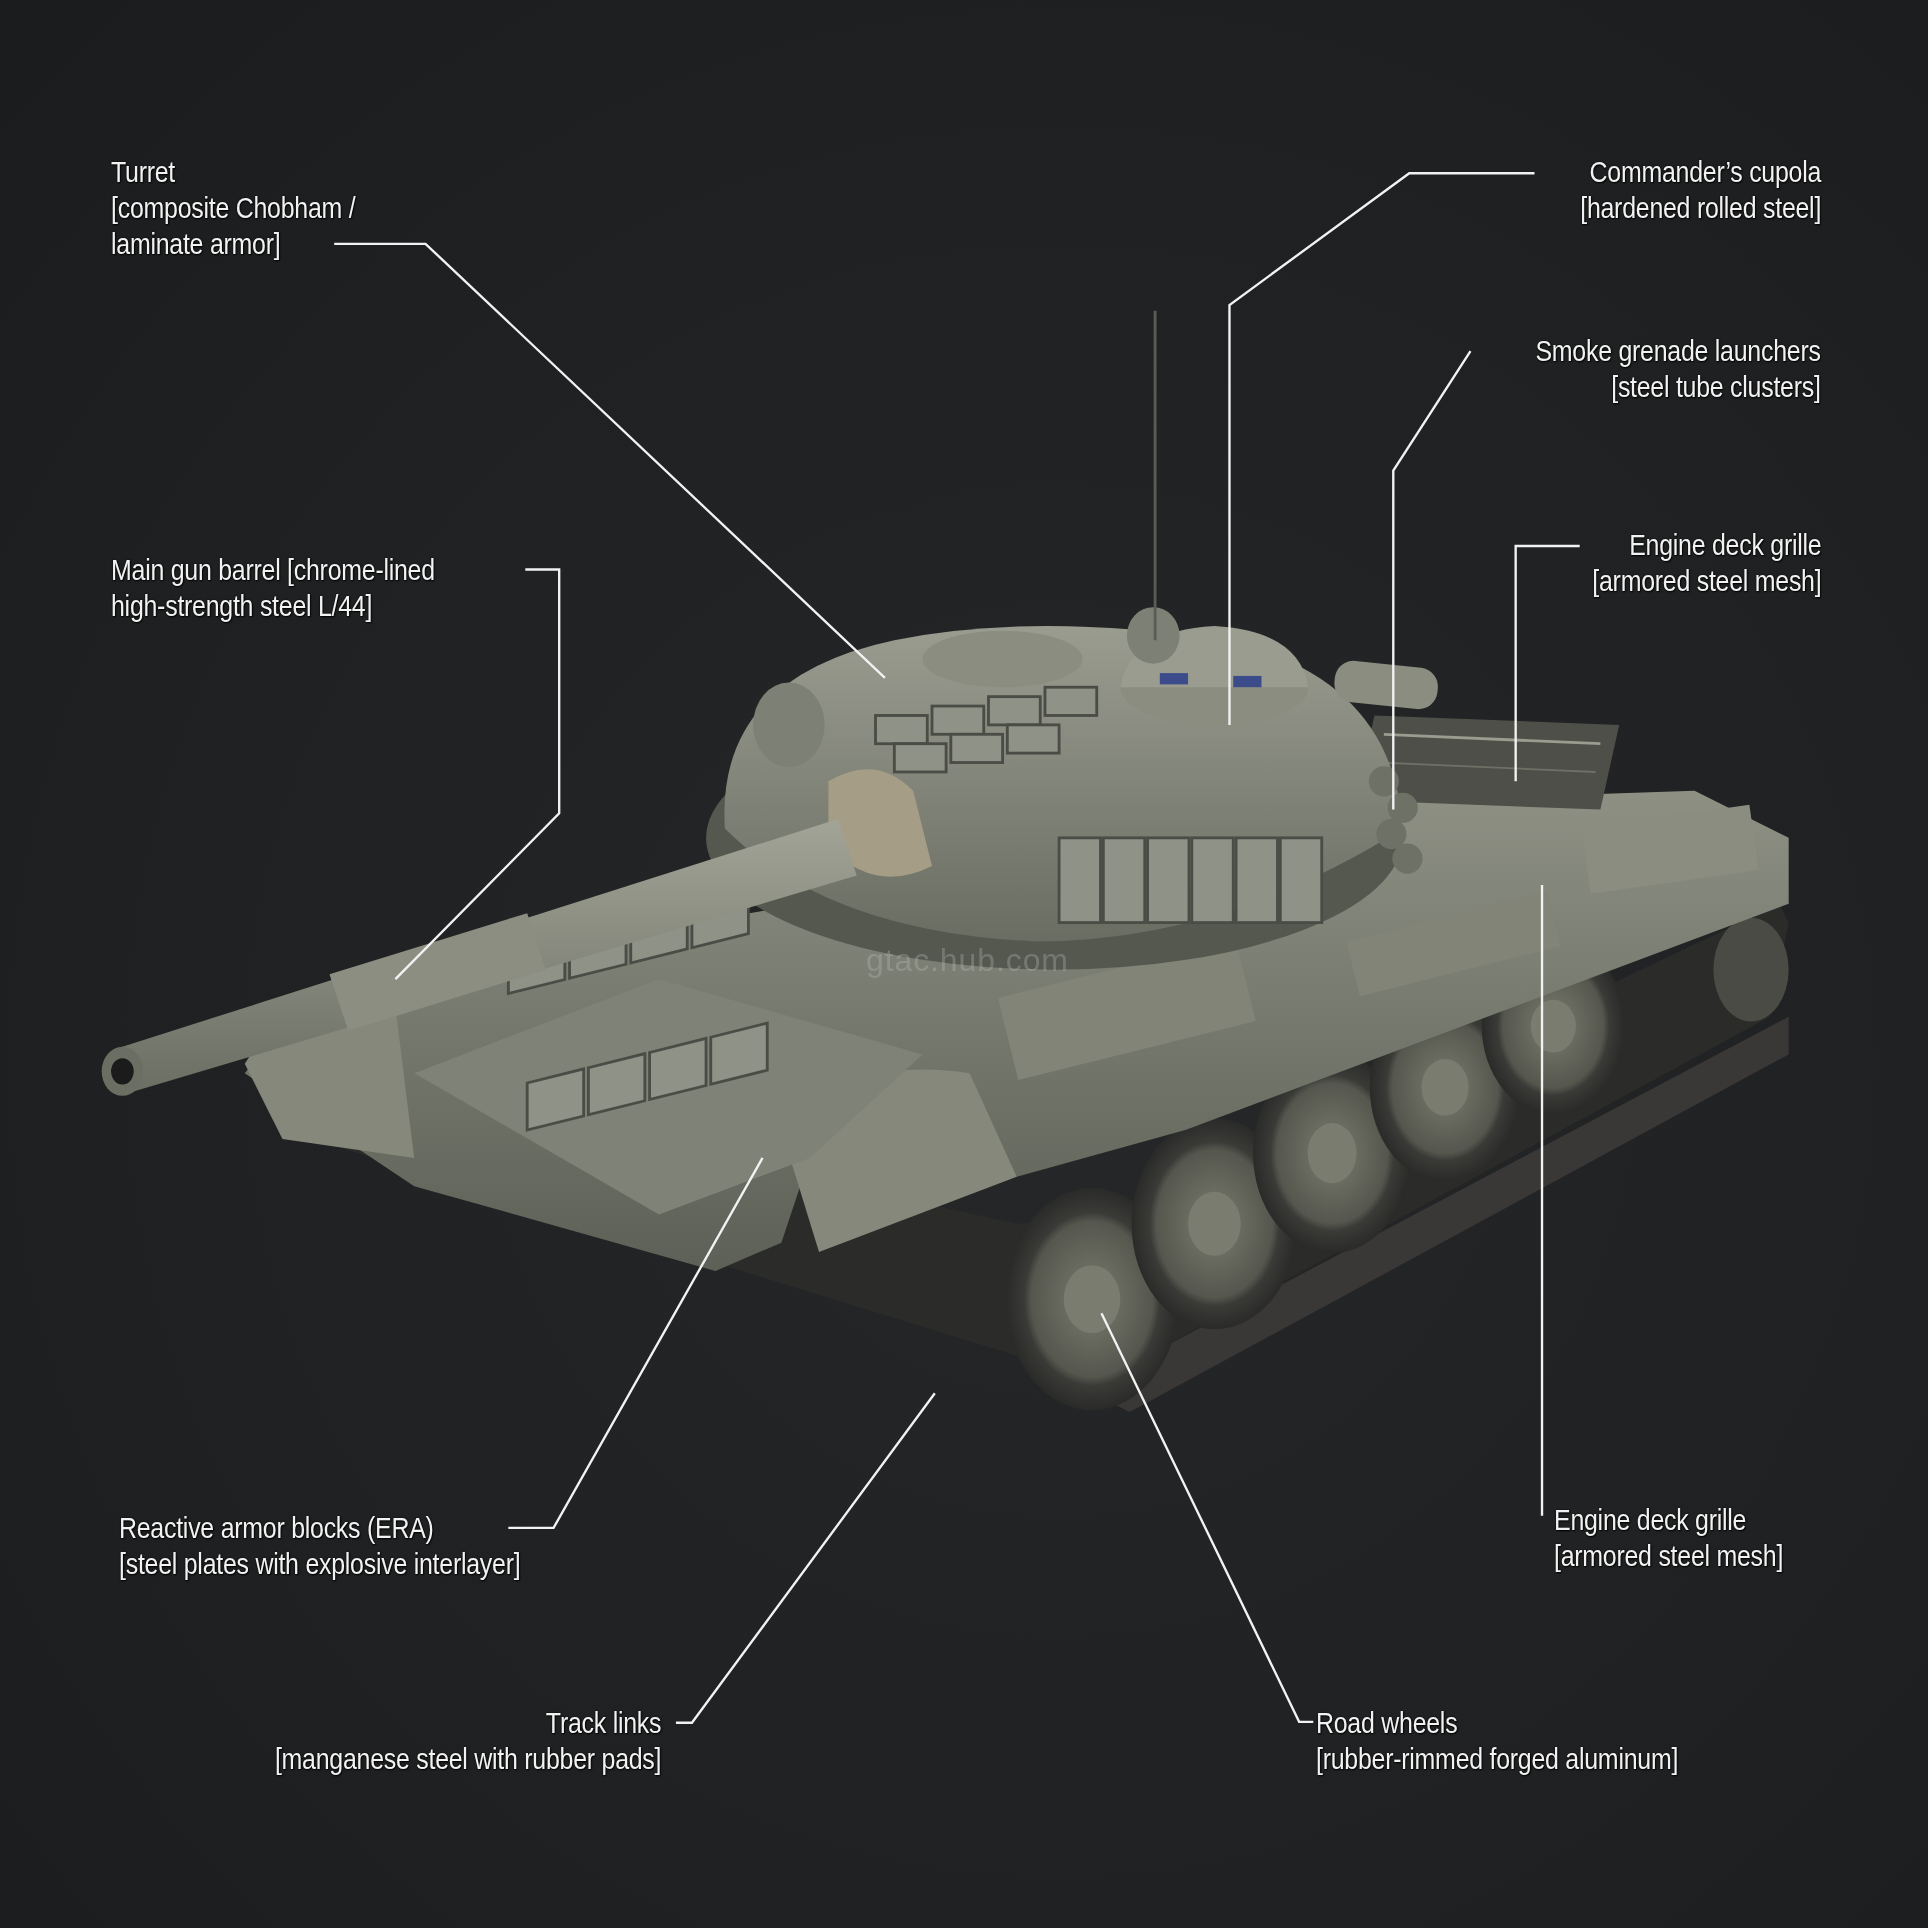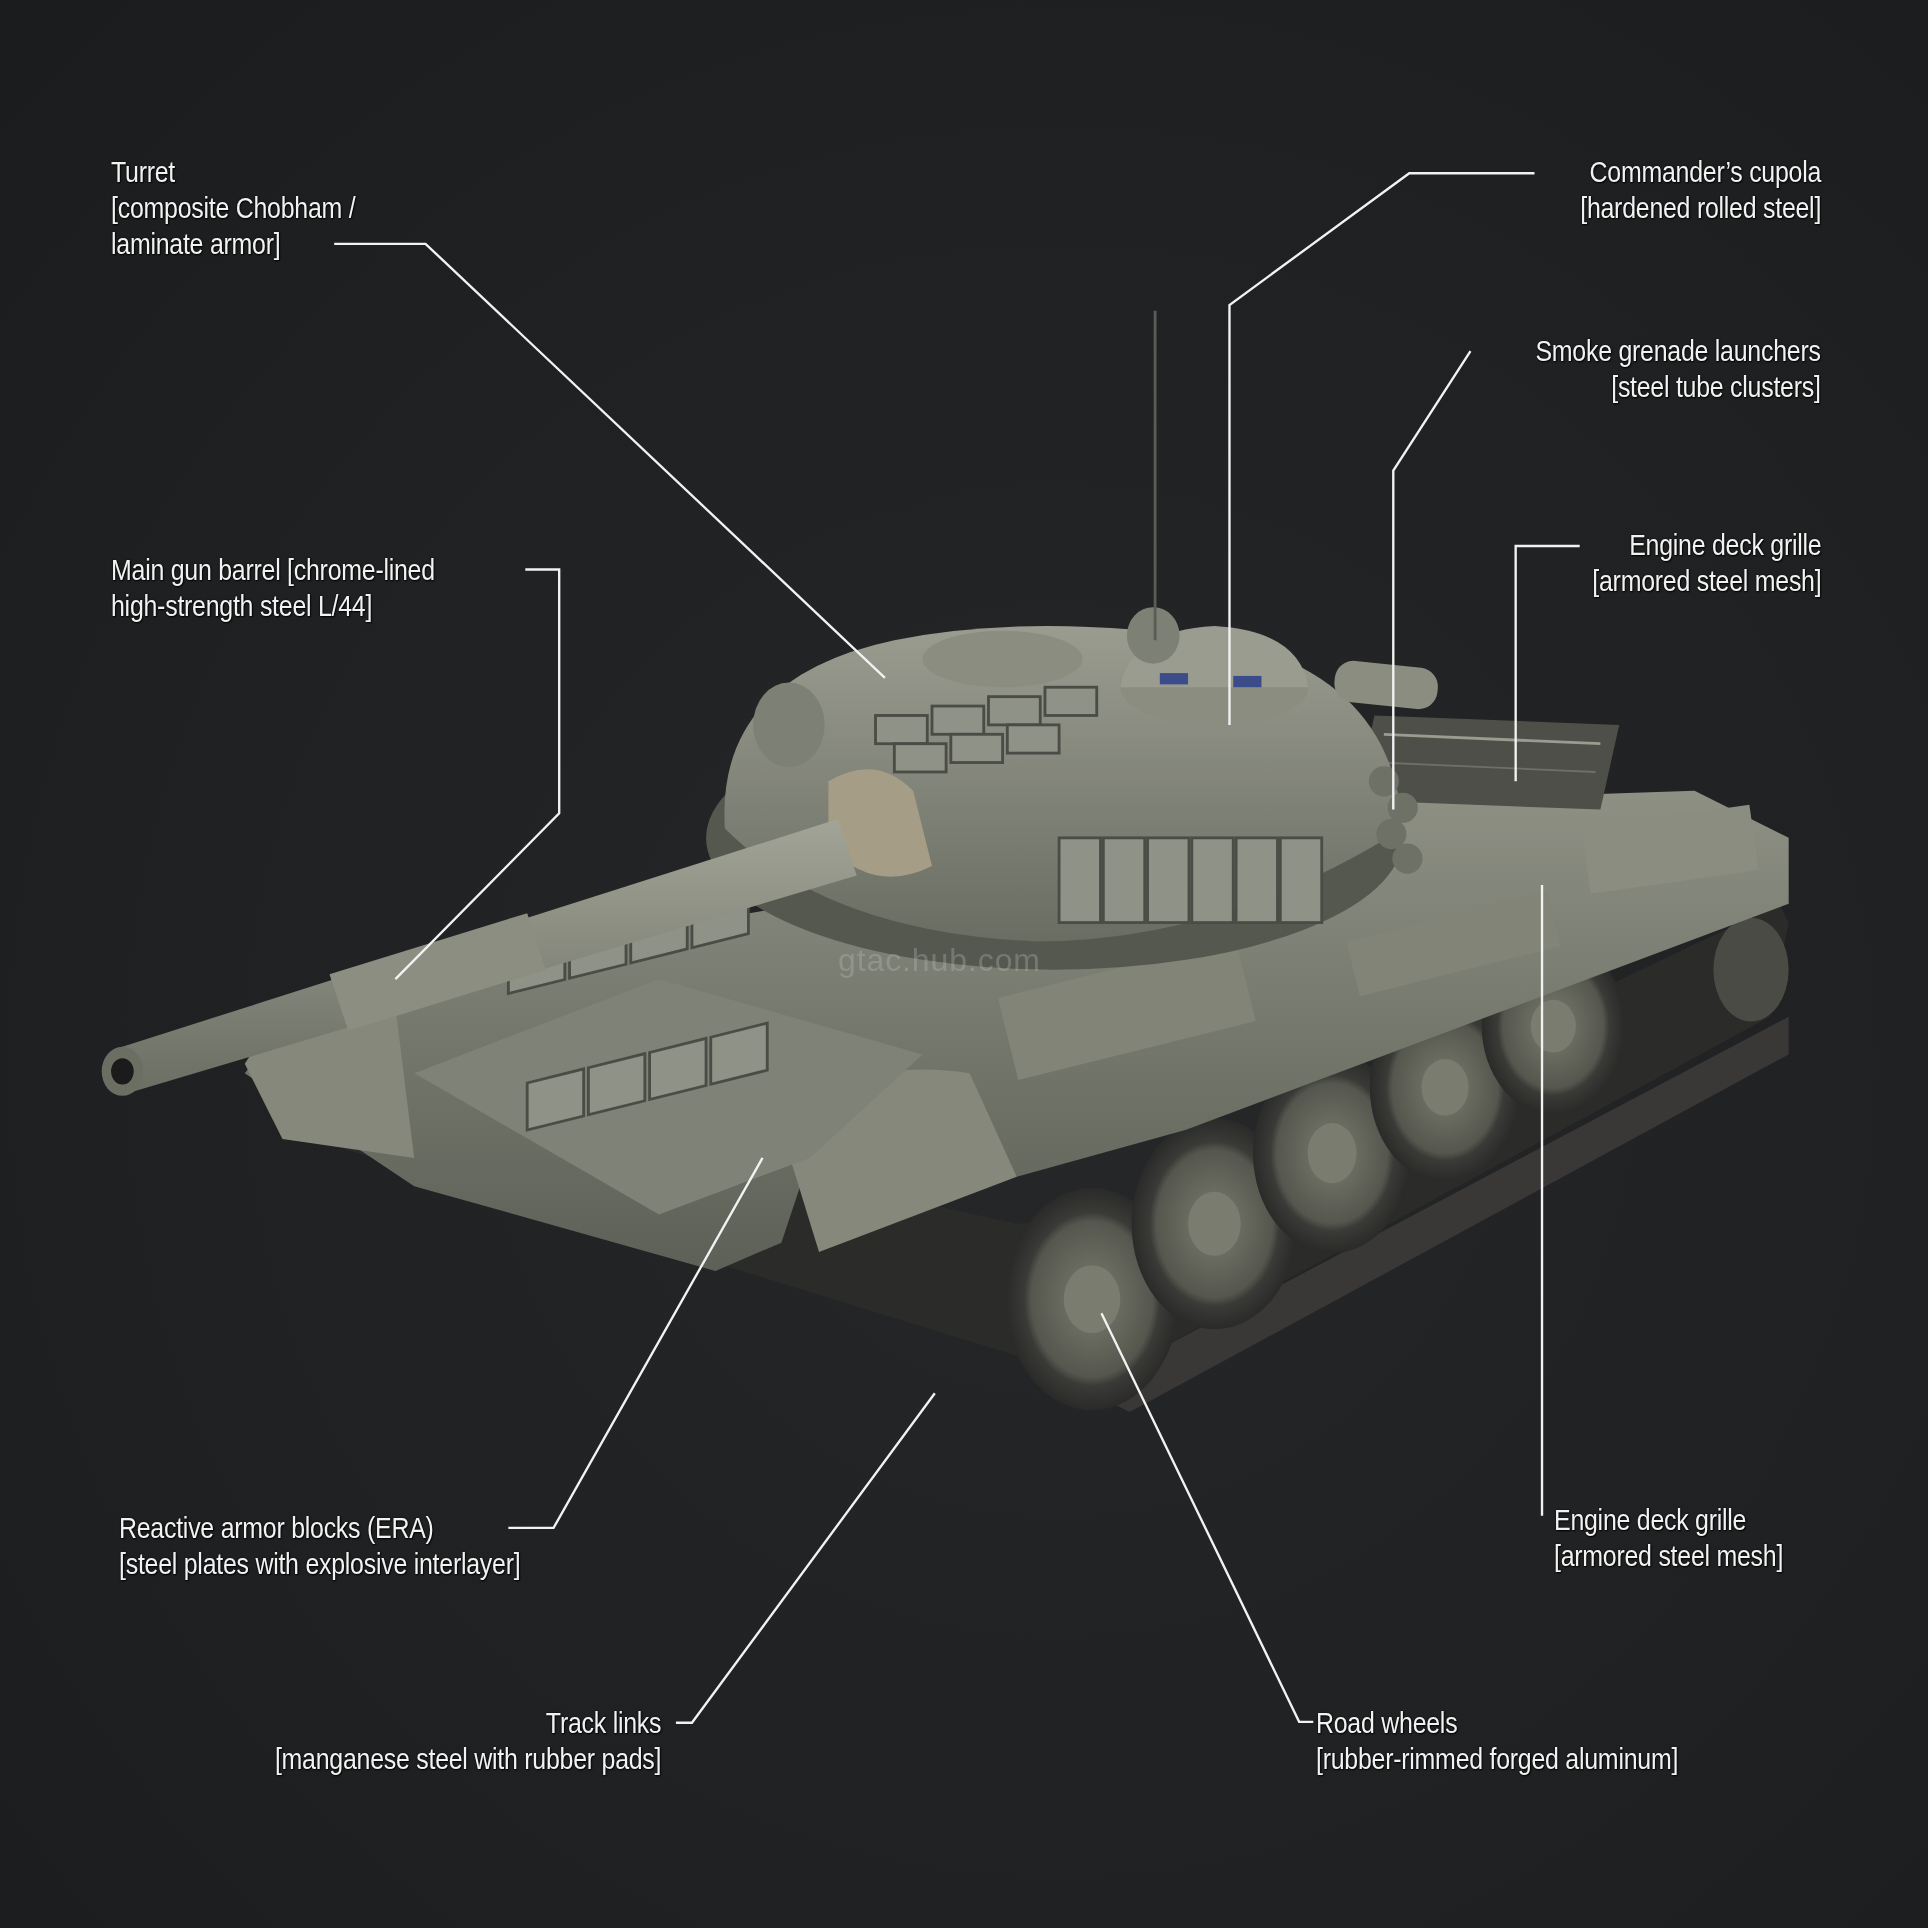--- a/index.html
+++ b/index.html
@@ -15,21 +15,21 @@
       position:absolute; color:#f2f2f2; font-size:29px; line-height:36px;
       letter-spacing:-0.3px; white-space:nowrap;
       font-stretch: condensed;
       text-shadow: 0 0 1.9px #000, 0.9px 0.9px 1.9px #000;
       transform: scaleX(0.86);
     }
     .label.left { transform-origin: left top; text-align:left; }
     .label.right { transform-origin: right top; text-align:right; }
     .label span { display:block; }
     .watermark {
-      position:absolute; left:838px; top:942px; color:rgba(200,200,200,0.28);
+      position:absolute; left:866px; top:942px; color:rgba(200,200,200,0.28);
       font-size:32px; letter-spacing:0.9px;text-align:right;
     }
   </style>
 </head>
 <body>
 
 <div id="stage">
 
   <svg class="art" width="1928" height="1928" viewBox="0 0 2048 2048">
     <defs>

